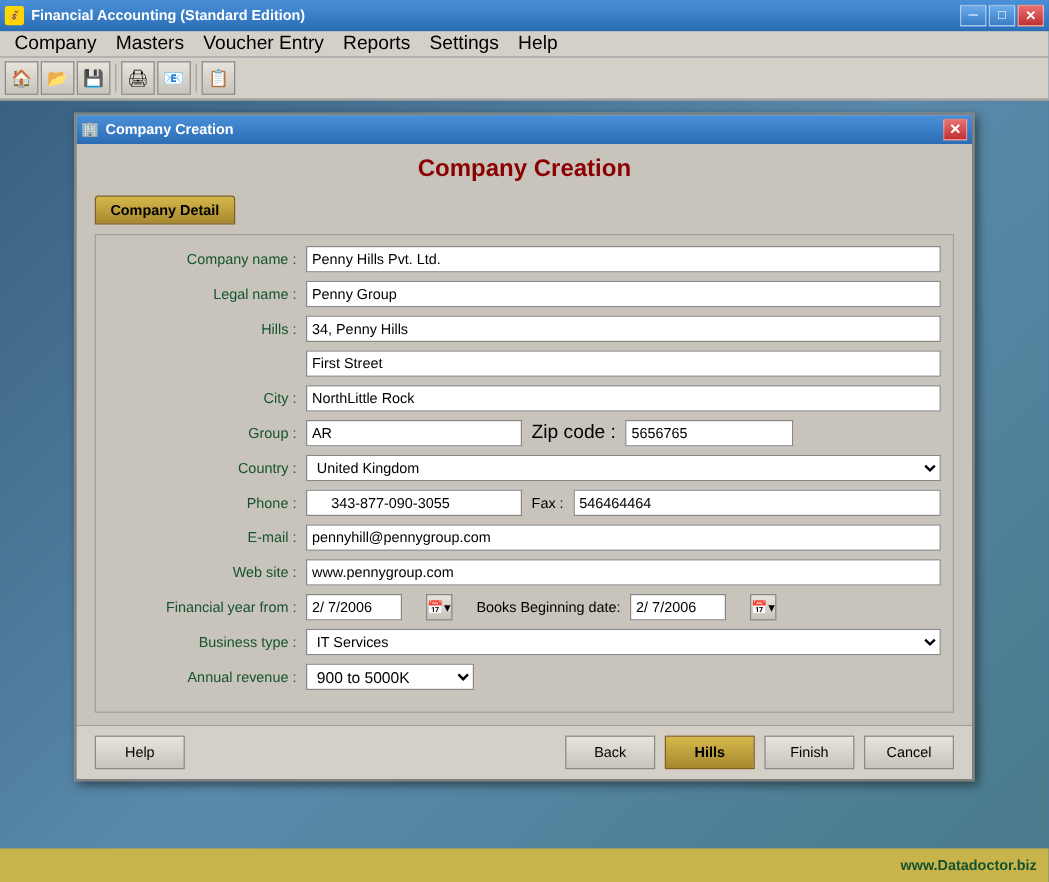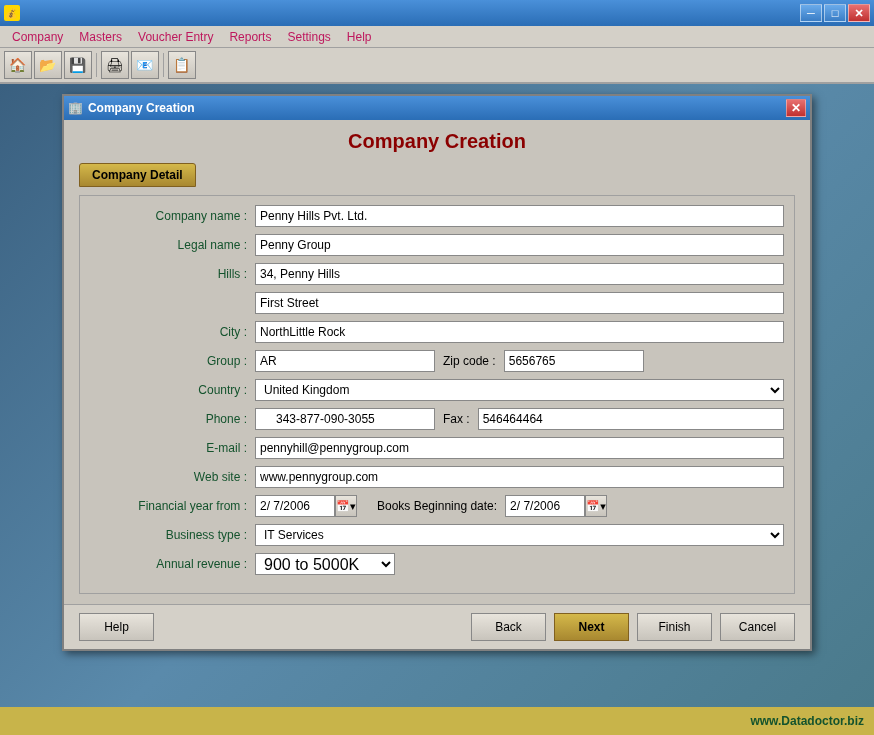--- a/index.html
+++ b/index.html
@@ -72,22 +72,22 @@
       background: #d4d0c8;
       height: 22px;
       display: flex;
       align-items: center;
       padding: 0 4px;
       border-bottom: 1px solid #a0a0a0;
     }
     .menu-item {
       padding: 2px 8px;
       cursor: pointer;
-      font-size: 12px;
-      color: #be185d;
+      font-size: 16px;
+      color: #000000;
     }
 
     
     .toolbar {
       background: #d4d0c8;
       height: 36px;
       display: flex;
       align-items: center;
       padding: 2px 4px;
       gap: 2px;
@@ -220,21 +220,21 @@
       height: 22px;
       border: 1px solid #888;
       background: white;
       padding: 1px 4px;
       font-size: 12px;
       font-family: inherit;
     }
     .zip-label {
       margin-left: 8px;
       margin-right: 8px;
-      font-size: 12px;
+      font-size: 16px;
     }
     .zip-input {
       width: 140px;
       height: 22px;
       border: 1px solid #888;
       background: white;
       padding: 1px 4px;
       font-size: 12px;
       font-family: inherit;
     }
@@ -268,20 +268,21 @@
       height: 22px;
       border: 1px solid #888;
       background: white;
       padding: 1px 4px;
       font-size: 12px;
       font-family: inherit;
     }
     .date-input-group {
       display: flex;
       align-items: center;
+      gap: 20px;
     }
     .date-input {
       width: 80px;
       height: 22px;
       border: 1px solid #888;
       background: white;
       padding: 1px 4px;
       font-size: 12px;
       font-family: inherit;
     }
@@ -302,21 +303,21 @@
       font-size: 12px;
     }
 
     
     .annual-select {
       width: 140px;
       height: 22px;
       border: 1px solid #888;
       background: white;
       padding: 1px 4px;
-      font-size: 16px;
+      font-size: 13px;
       font-family: inherit;
     }
 
     
     .dialog-footer {
       background: #d4d0c8;
       border-top: 1px solid #a0a0a0;
       padding: 8px 15px;
       display: flex;
       align-items: center;
@@ -361,20 +362,21 @@
     }
   </style>
 </head>
 <body>
 
 <div class="main-window">
 
   <div class="title-bar">
     <div class="title-bar-left">
       <div class="title-bar-icon">💰</div>
+      <span>Financial Accounting (Standard Edition)</span>
     </div>
     <div class="title-bar-controls">
       <div class="title-btn">─</div>
       <div class="title-btn">□</div>
       <div class="title-btn close">✕</div>
     </div>
   </div>
 
   <div class="menu-bar">
     <div class="menu-item">Company</div>
@@ -510,21 +512,21 @@
             </select>
           </div>
 
         </div>
       </div>
 
       <div class="dialog-footer">
         <button class="footer-btn">Help</button>
         <div class="footer-right">
           <button class="footer-btn">Back</button>
-          <button class="footer-btn next-btn">Next</button>
+          <button class="footer-btn next-btn">Hills</button>
           <button class="footer-btn">Finish</button>
           <button class="footer-btn">Cancel</button>
         </div>
       </div>
 
     </div>
   </div>
 
   <div class="status-bar">
     <span>www.Datadoctor.biz</span>

